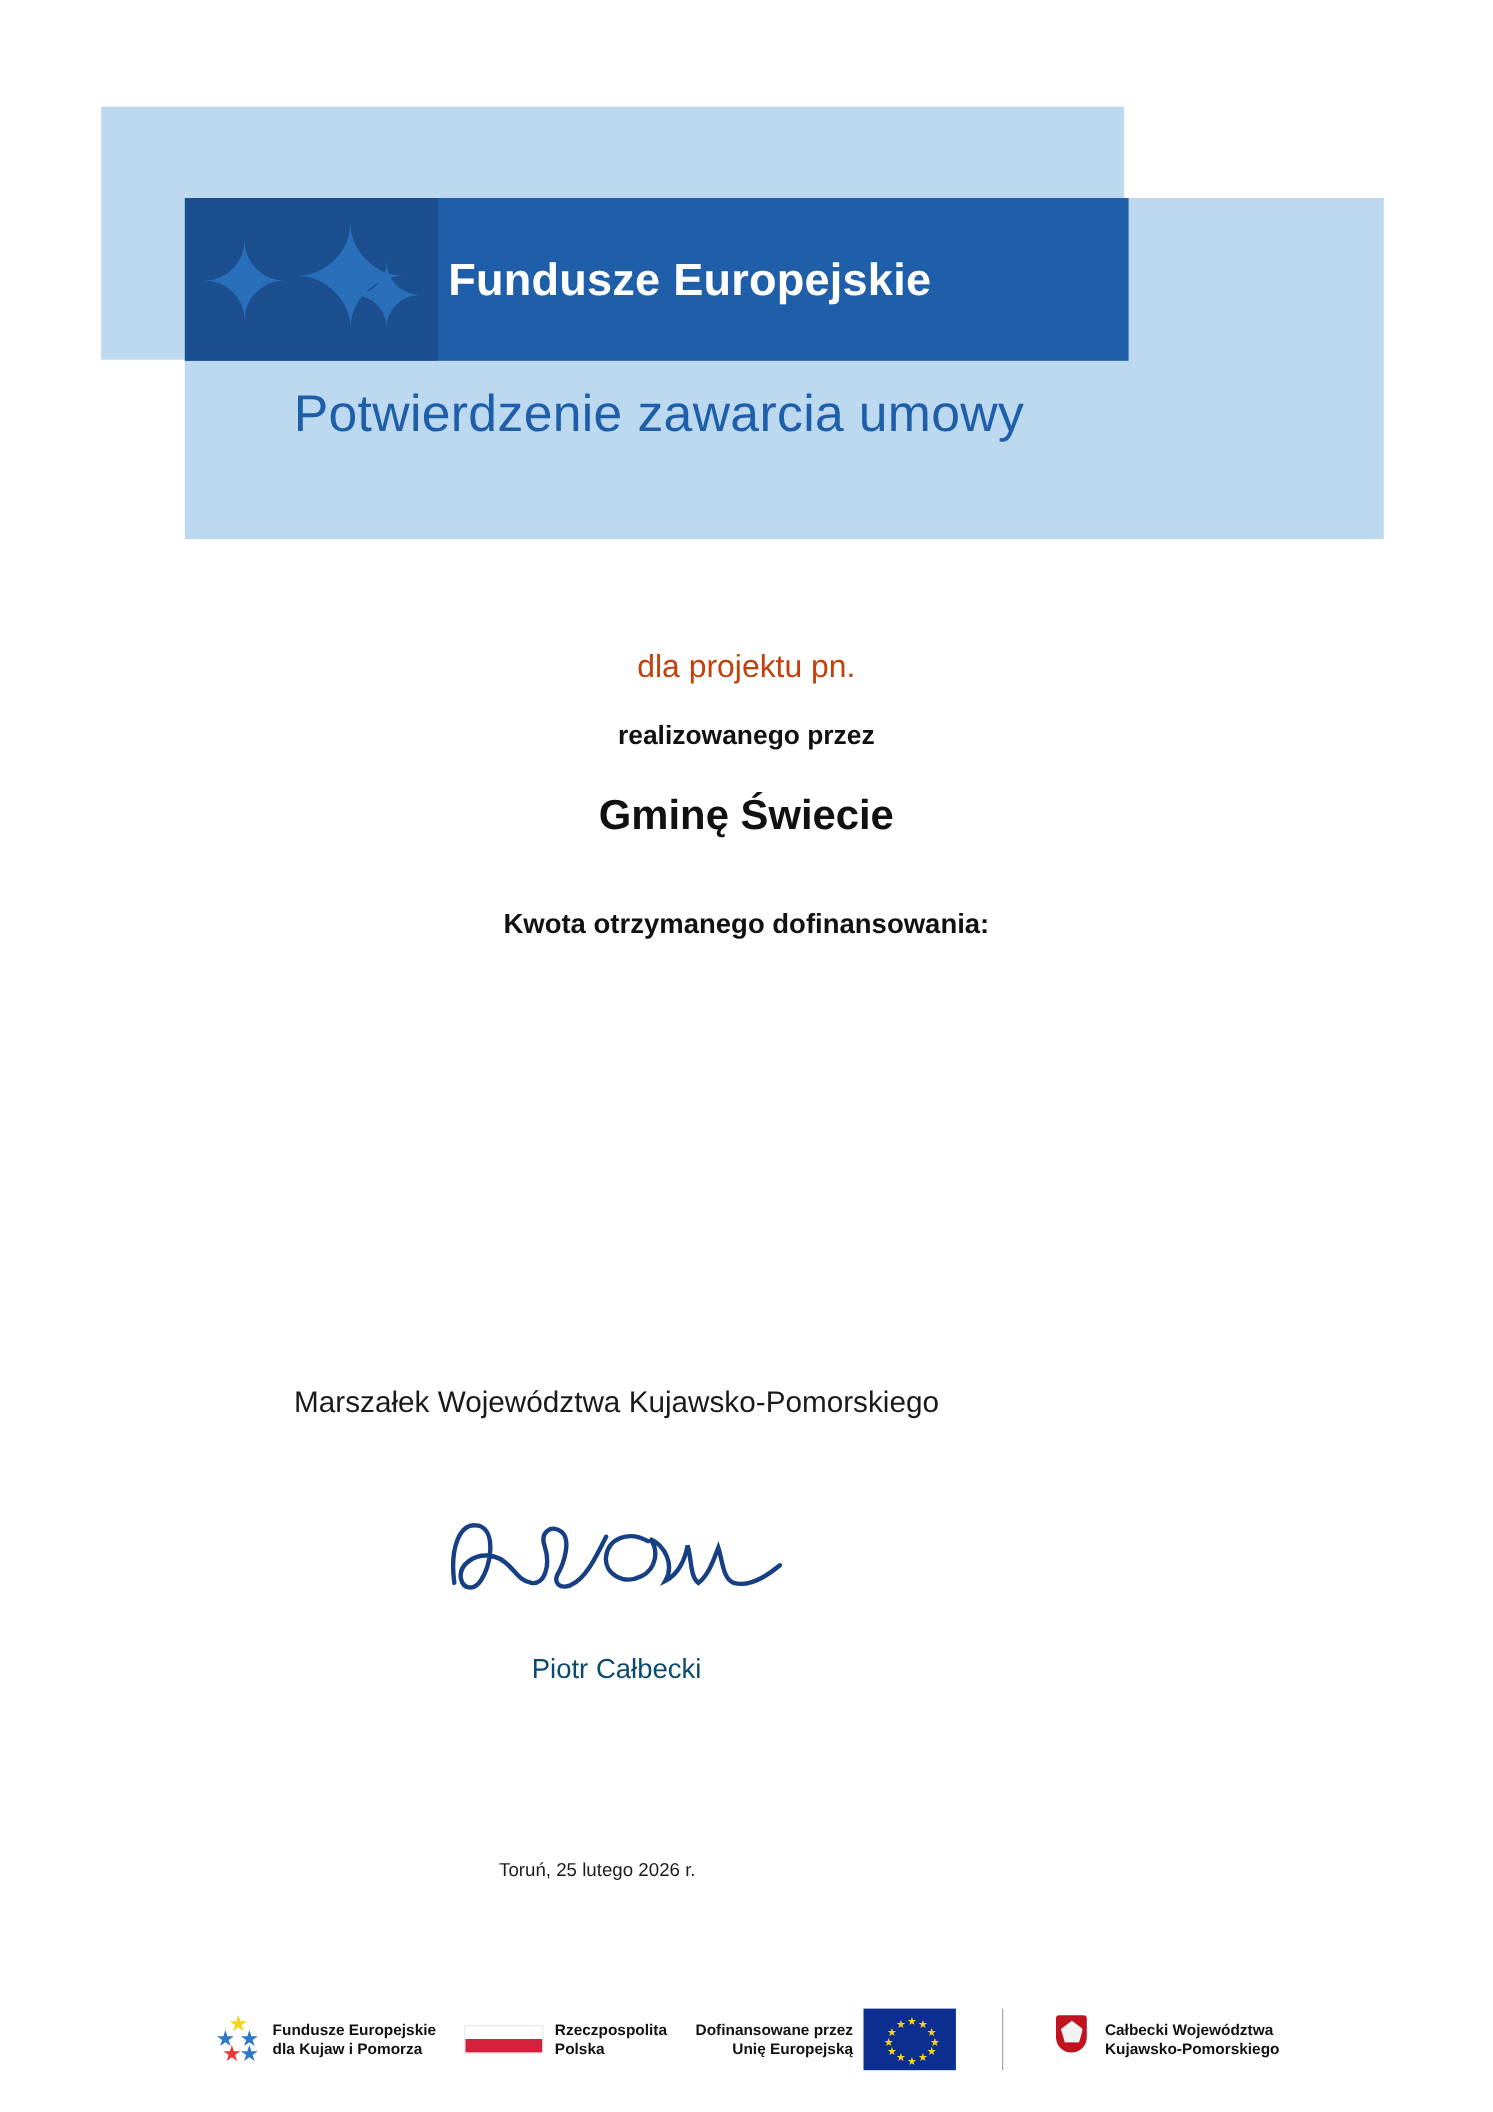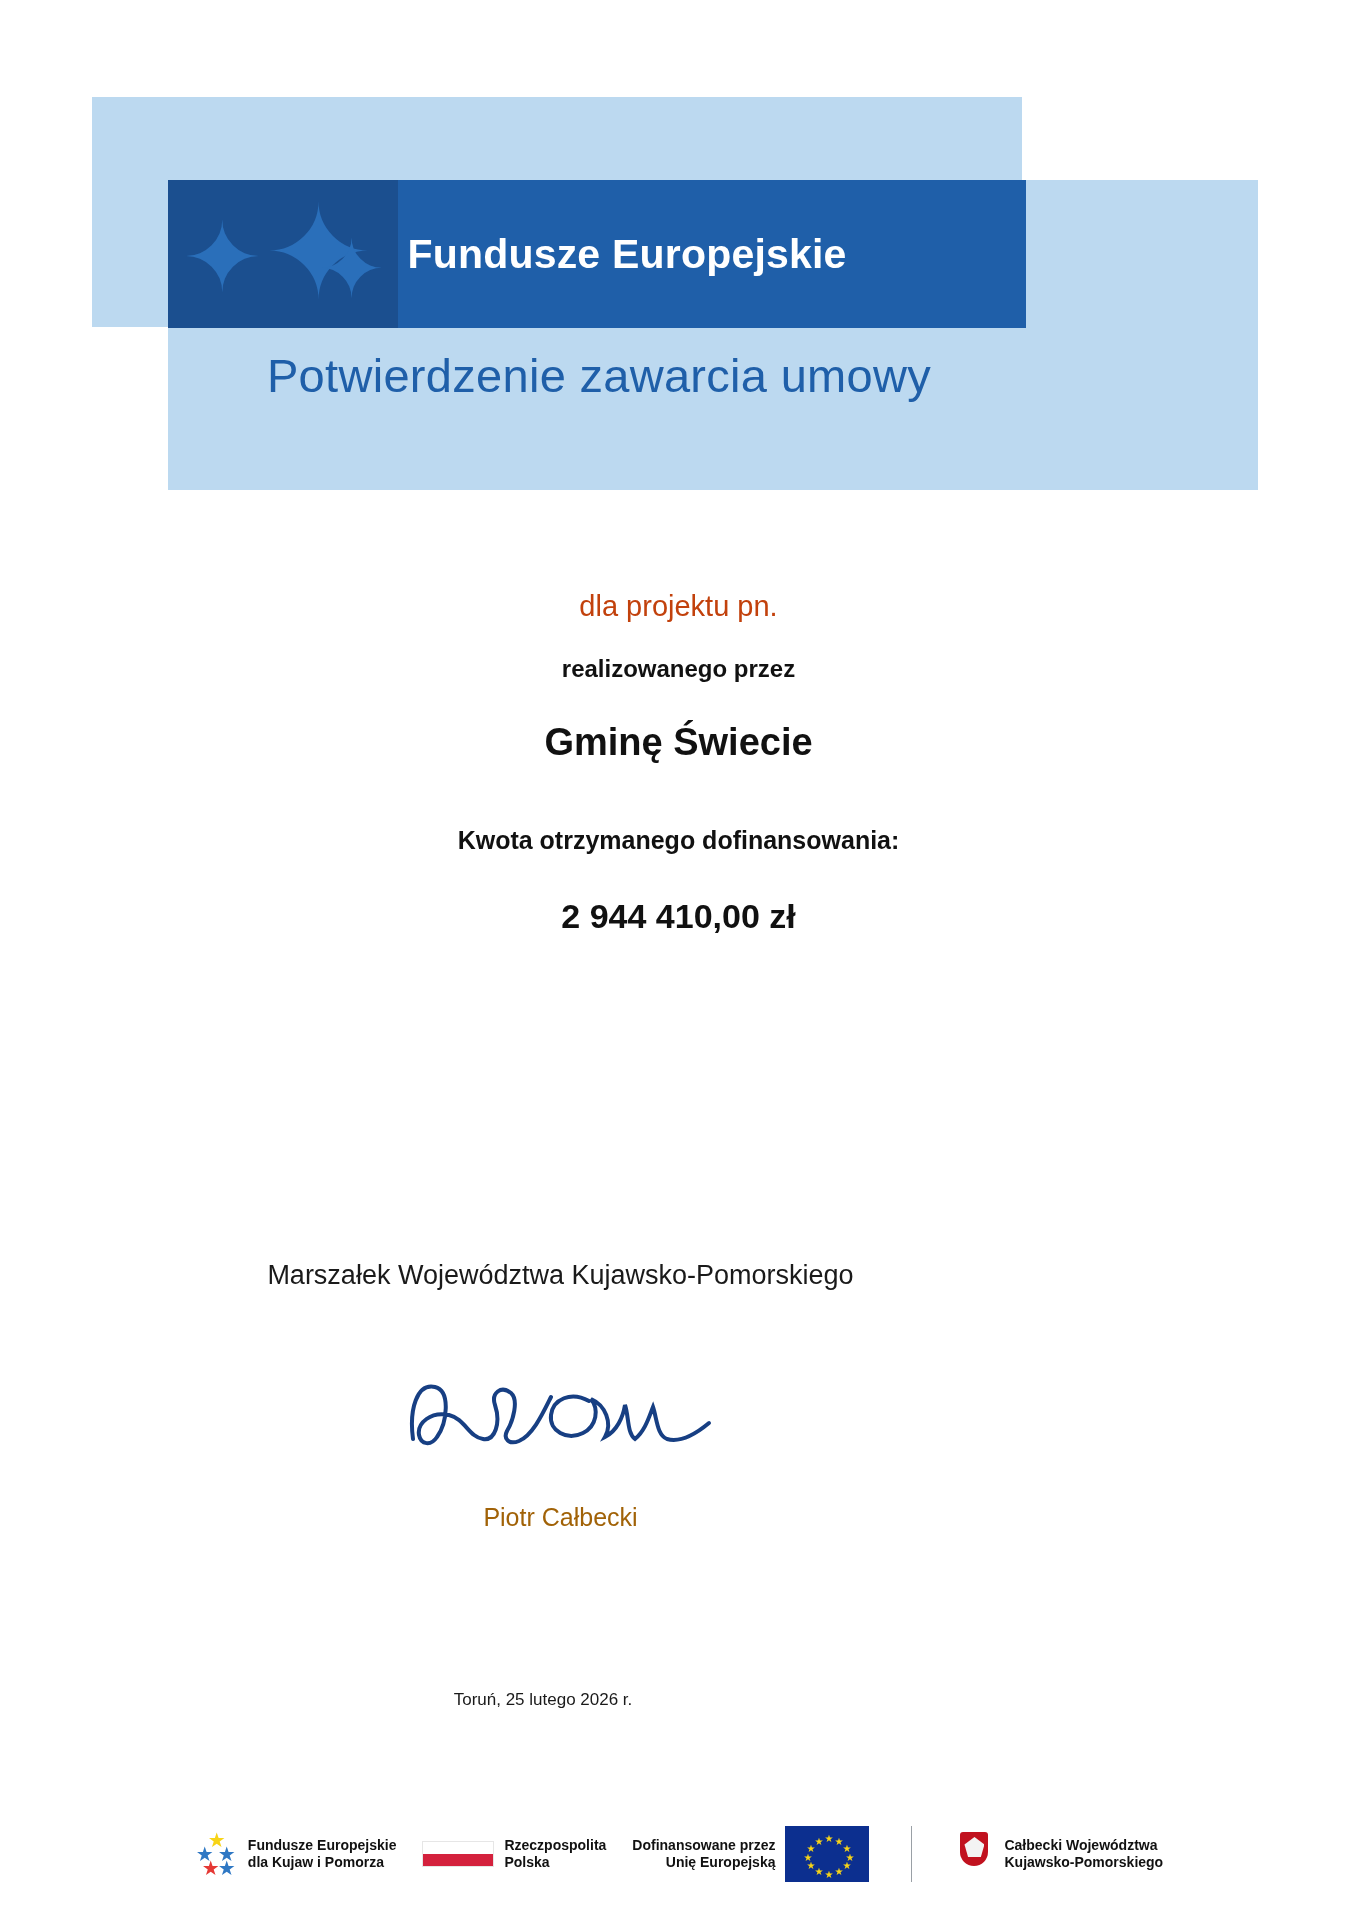--- a/index.html
+++ b/index.html
@@ -157,21 +157,21 @@
     position: relative;
   }
   .signature svg {
     position: absolute;
     left: 50%;
     top: 0;
     transform: translateX(-50%);
   }
   .sign-name {
     font-size: 25px;
-    color: #a16207;
+    color: #0c4a6e;
     margin-top: 22px;
   }
   .place-date {
     position: absolute;
     left: 0;
     top: 1690px;
     width: 1086px;
     text-align: center;
     font-size: 17px;
     color: #1a1a1a;
@@ -278,21 +278,20 @@
   </div>
 
   <div class="subtitle">Potwierdzenie zawarcia umowy</div>
 </div>
 
 <div class="body-block">
   <div class="line-dla">dla projektu pn.</div>
   <div class="line-realizowanego">realizowanego przez</div>
   <div class="beneficiary">Gminę Świecie</div>
   <div class="amount-label">Kwota otrzymanego dofinansowania:</div>
-  <div class="amount-value">2 944 410,00 zł</div>
 </div>
 
 <div class="sign-block">
   <div class="sign-role">Marszałek Województwa Kujawsko-Pomorskiego</div>
   <div class="signature">
     <svg width="340" height="110" viewBox="0 0 340 110" fill="none" xmlns="http://www.w3.org/2000/svg">
       <path d="M22 78 C18 48, 26 22, 44 26 C60 30, 56 62, 46 76 C40 85, 30 84, 28 74 C26 62, 40 50, 58 54 C74 58, 78 76, 92 78 C104 80, 110 62, 104 44 C100 32, 110 24, 120 32 C128 39, 122 60, 116 70 C112 78, 118 84, 128 80 C142 74, 152 52, 160 36" stroke="#173f83" stroke-width="4" stroke-linecap="round" fill="none"></path>
       <path d="M198 40 C180 30, 162 38, 160 54 C158 70, 176 80, 192 72 C206 65, 208 48, 200 38 C214 44, 222 62, 214 76 C226 70, 232 56, 234 44 C238 56, 236 72, 244 78 C254 70, 258 56, 262 46 C266 58, 266 74, 276 78 C290 82, 306 72, 318 62" stroke="#173f83" stroke-width="4" stroke-linecap="round" fill="none"></path>
     </svg>
   </div>

